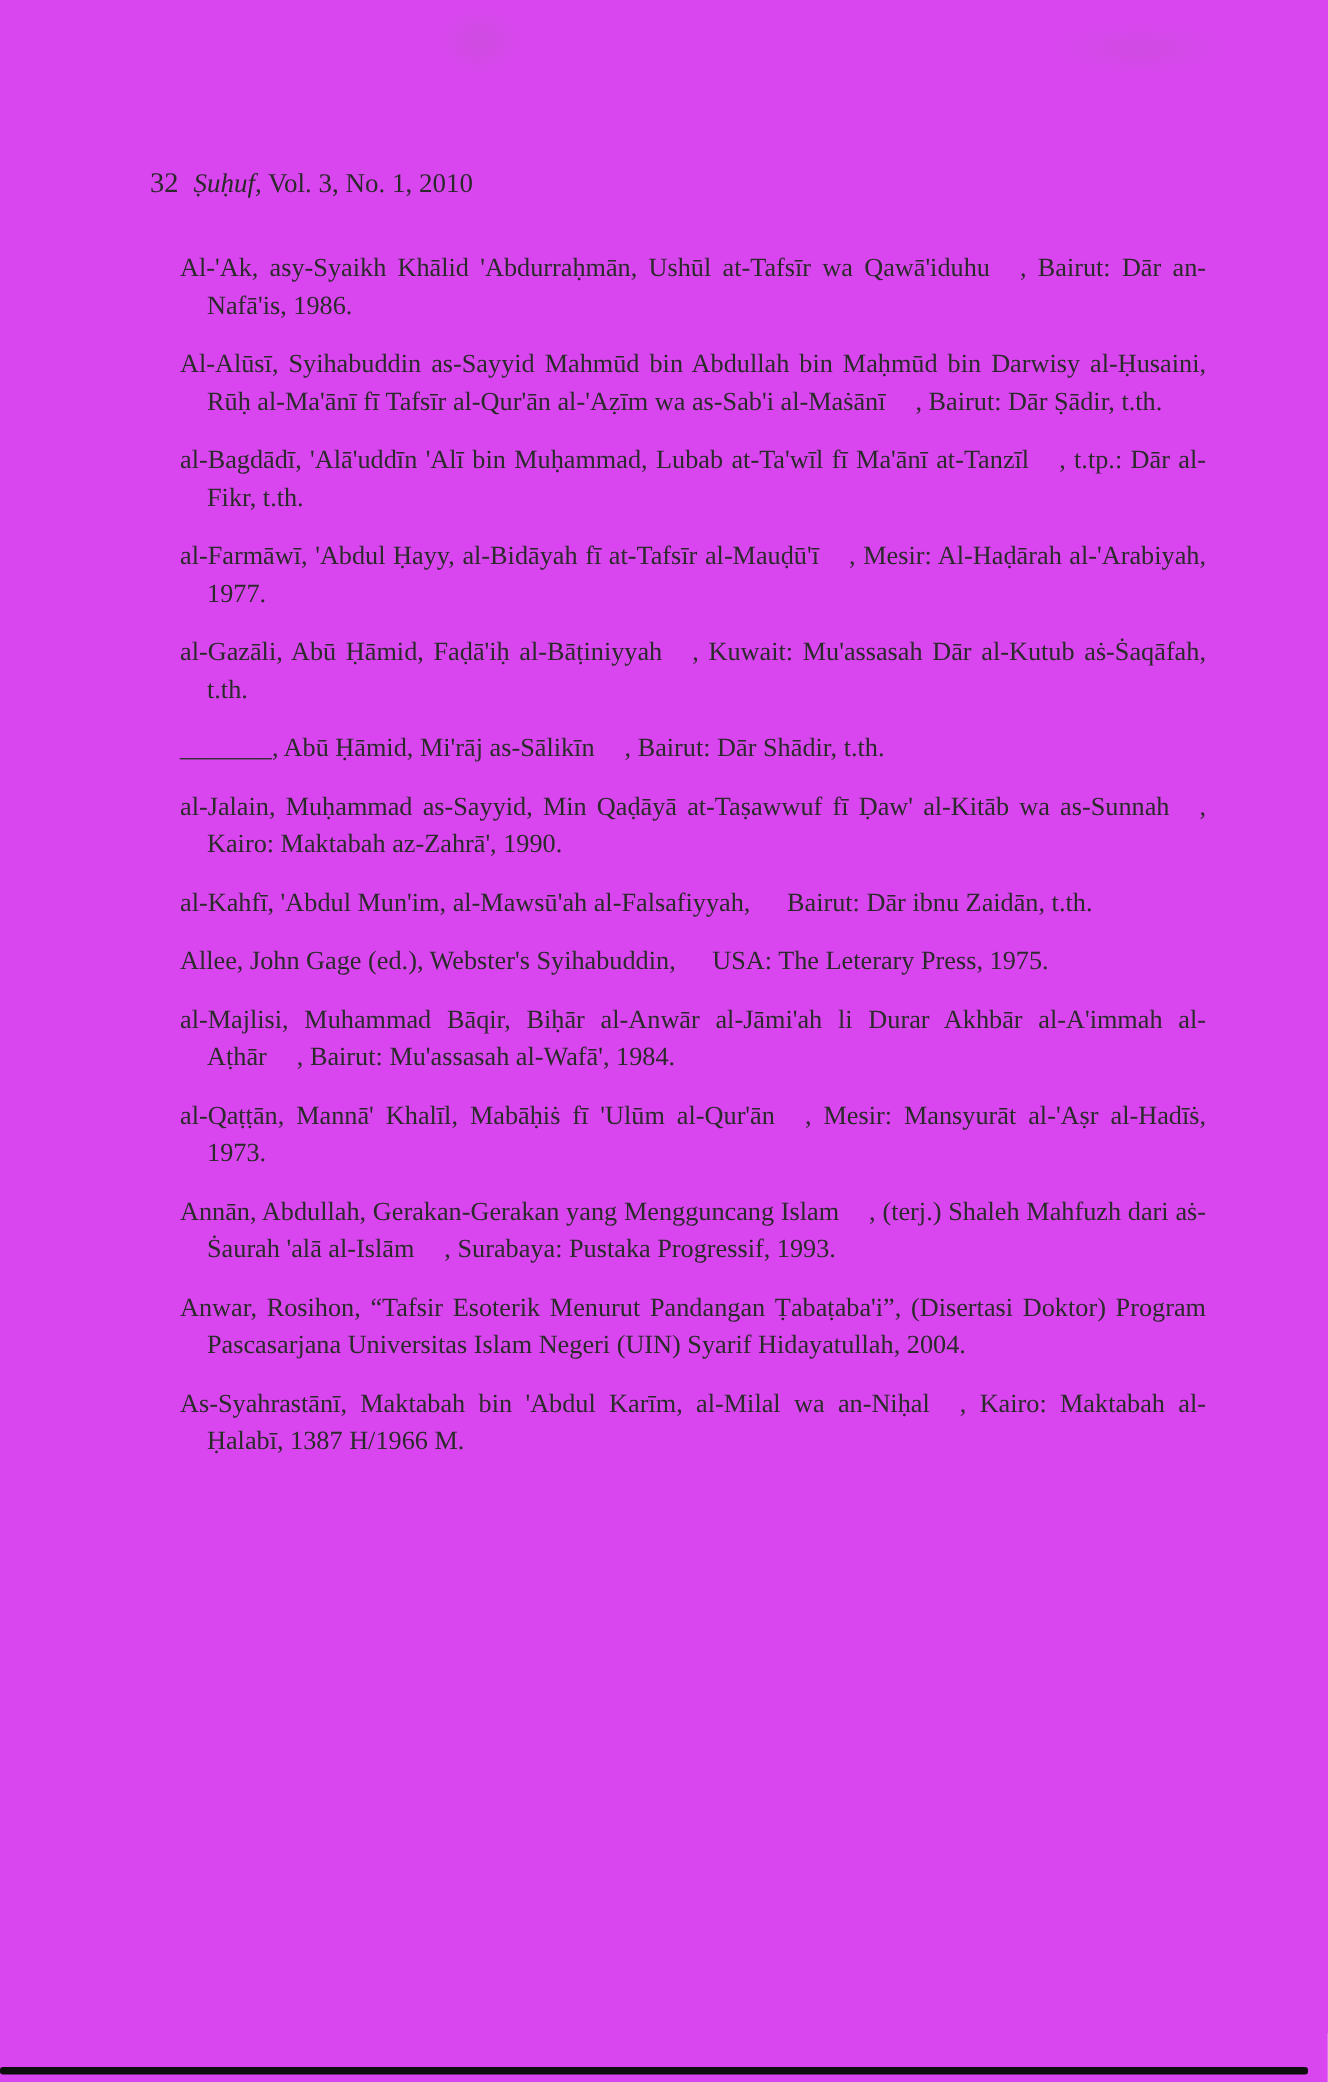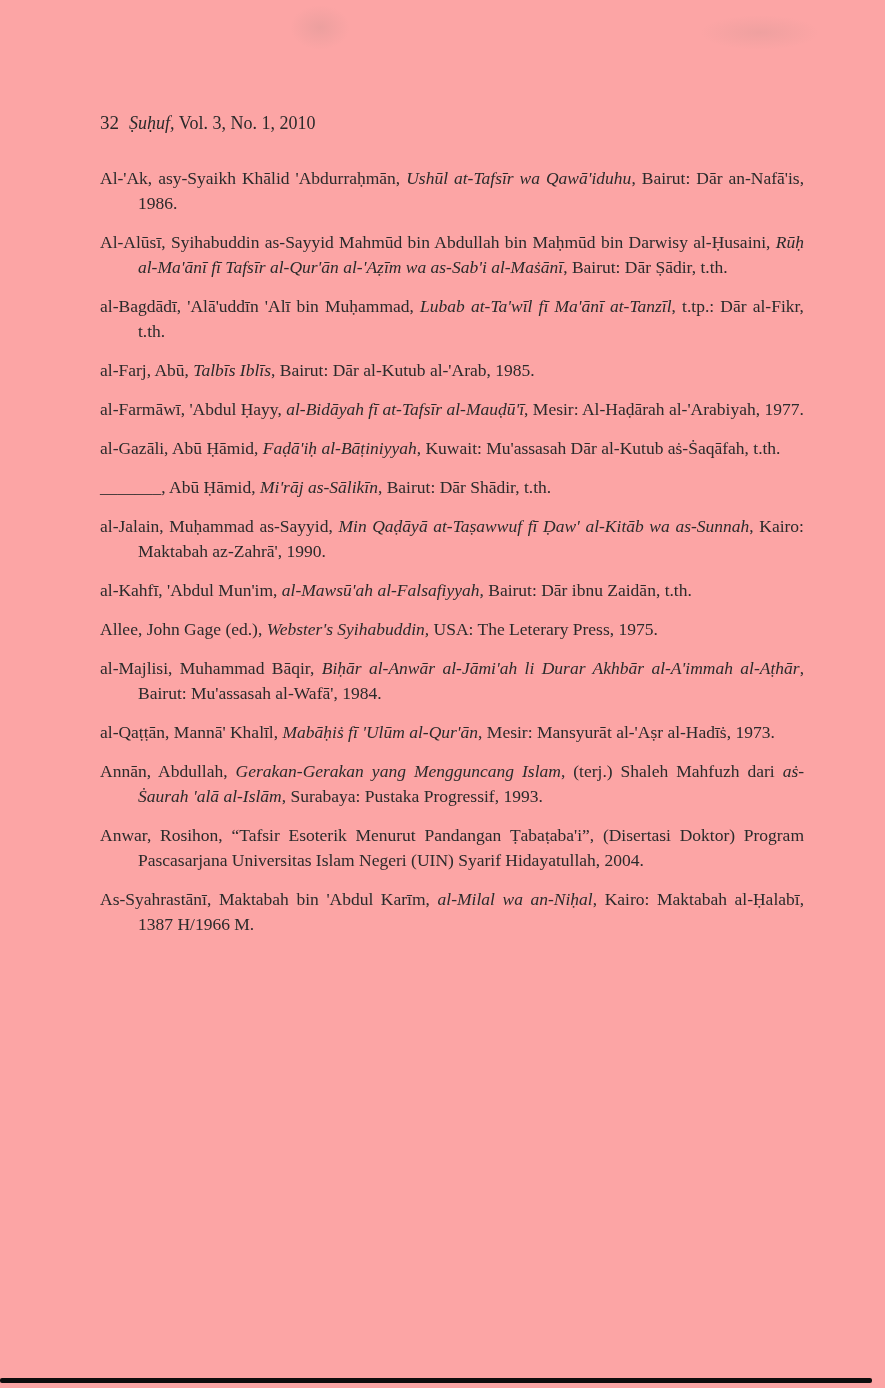--- a/index.html
+++ b/index.html
@@ -8,21 +8,21 @@
     height: 1388px;
     position: relative;
     overflow: hidden;
     background: #f6f5f1;
     font-family: "Liberation Serif", serif;
     color: #262626;
   }
   .page {
     position: absolute;
     inset: 0;
-    background: #fca5a5;
+    background: #d946ef;
   }
   .smudge {
     position: absolute;
     border-radius: 50%;
     pointer-events: none;
   }
   .smudge-1 {
     left: 290px; top: 5px; width: 60px; height: 45px;
     background: radial-gradient(closest-side, rgba(120,120,115,0.12), rgba(120,120,115,0));
   }
@@ -53,22 +53,22 @@
   }
   .entry {
     font-size: 17.5px;
     line-height: 1.43;
     text-align: justify;
     margin: 0 0 14px 0;
     padding-left: 38px;
     text-indent: -38px;
     color: #2b2b2b;
   }
-  .it { font-style: italic; }
-  .rm { font-style: normal; }
+  .it { }
+  .rm { font-style: normal; margin-left: 20px; }
   .edge-line {
     position: absolute;
     left: 0;
     bottom: 5px;
     width: 872px;
     height: 5px;
     background: #0d0d0d;
     border-radius: 2px;
   }
 </style>
@@ -82,21 +82,20 @@
   <div class="content">
     <p class="header">
       <span class="page-num">32</span><span class="journal">Ṣuḥuf,</span>
       <span class="issue">Vol. 3, No. 1, 2010</span>
     </p>
 
     <div>
         <p class="entry"><span class="rm">Al-'Ak, asy-Syaikh Khālid 'Abdurraḥmān, </span><span class="it">Ushūl at-Tafsīr wa Qawā'iduhu</span><span class="rm">, Bairut: Dār an-Nafā'is, 1986.</span></p>
         <p class="entry"><span class="rm">Al-Alūsī, Syihabuddin as-Sayyid Mahmūd bin Abdullah bin Maḥmūd bin Darwisy al-Ḥusaini, </span><span class="it">Rūḥ al-Ma'ānī fī Tafsīr al-Qur'ān al-'Aẓīm wa as-Sab'i al-Maṡānī</span><span class="rm">, Bairut: Dār Ṣādir, t.th.</span></p>
         <p class="entry"><span class="rm">al-Bagdādī, 'Alā'uddīn 'Alī bin Muḥammad, </span><span class="it">Lubab at-Ta'wīl fī Ma'ānī at-Tanzīl</span><span class="rm">, t.tp.: Dār al-Fikr, t.th.</span></p>
-        <p class="entry"><span class="rm">al-Farj, Abū, </span><span class="it">Talbīs Iblīs</span><span class="rm">, Bairut: Dār al-Kutub al-'Arab, 1985.</span></p>
         <p class="entry"><span class="rm">al-Farmāwī, 'Abdul Ḥayy, </span><span class="it">al-Bidāyah fī at-Tafsīr al-Mauḍū'ī</span><span class="rm">, Mesir: Al-Haḍārah al-'Arabiyah, 1977.</span></p>
         <p class="entry"><span class="rm">al-Gazāli, Abū Ḥāmid, </span><span class="it">Faḍā'iḥ al-Bāṭiniyyah</span><span class="rm">, Kuwait: Mu'assasah Dār al-Kutub aṡ-Ṡaqāfah, t.th.</span></p>
         <p class="entry"><span class="rm">_______, Abū Ḥāmid, </span><span class="it">Mi'rāj as-Sālikīn</span><span class="rm">, Bairut: Dār Shādir, t.th.</span></p>
         <p class="entry"><span class="rm">al-Jalain, Muḥammad as-Sayyid, </span><span class="it">Min Qaḍāyā at-Taṣawwuf fī Ḍaw' al-Kitāb wa as-Sunnah</span><span class="rm">, Kairo: Maktabah az-Zahrā', 1990.</span></p>
         <p class="entry"><span class="rm">al-Kahfī, 'Abdul Mun'im, </span><span class="it">al-Mawsū'ah al-Falsafiyyah,</span><span class="rm"> Bairut: Dār ibnu Zaidān, t.th.</span></p>
         <p class="entry"><span class="rm">Allee, John Gage (ed.), </span><span class="it">Webster's Syihabuddin,</span><span class="rm"> USA: The Leterary Press, 1975.</span></p>
         <p class="entry"><span class="rm">al-Majlisi, Muhammad Bāqir, </span><span class="it">Biḥār al-Anwār al-Jāmi'ah li Durar Akhbār al-A'immah al-Aṭhār</span><span class="rm">, Bairut: Mu'assasah al-Wafā', 1984.</span></p>
         <p class="entry"><span class="rm">al-Qaṭṭān, Mannā' Khalīl, </span><span class="it">Mabāḥiṡ fī 'Ulūm al-Qur'ān</span><span class="rm">, Mesir: Mansyurāt al-'Aṣr al-Hadīṡ, 1973.</span></p>
         <p class="entry"><span class="rm">Annān, Abdullah, </span><span class="it">Gerakan-Gerakan yang Mengguncang Islam</span><span class="rm">, (terj.) Shaleh Mahfuzh dari </span><span class="it">aṡ-Ṡaurah 'alā al-Islām</span><span class="rm">, Surabaya: Pustaka Progressif, 1993.</span></p>
         <p class="entry"><span class="rm">Anwar, Rosihon, “Tafsir Esoterik Menurut Pandangan Ṭabaṭaba'i”, (Disertasi Doktor) Program Pascasarjana Universitas Islam Negeri (UIN) Syarif Hidayatullah, 2004.</span></p>

